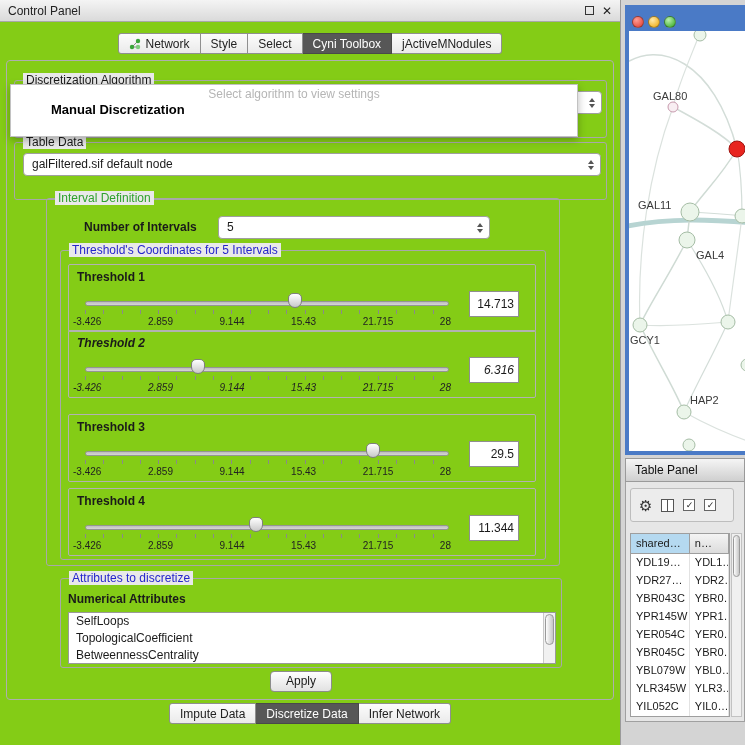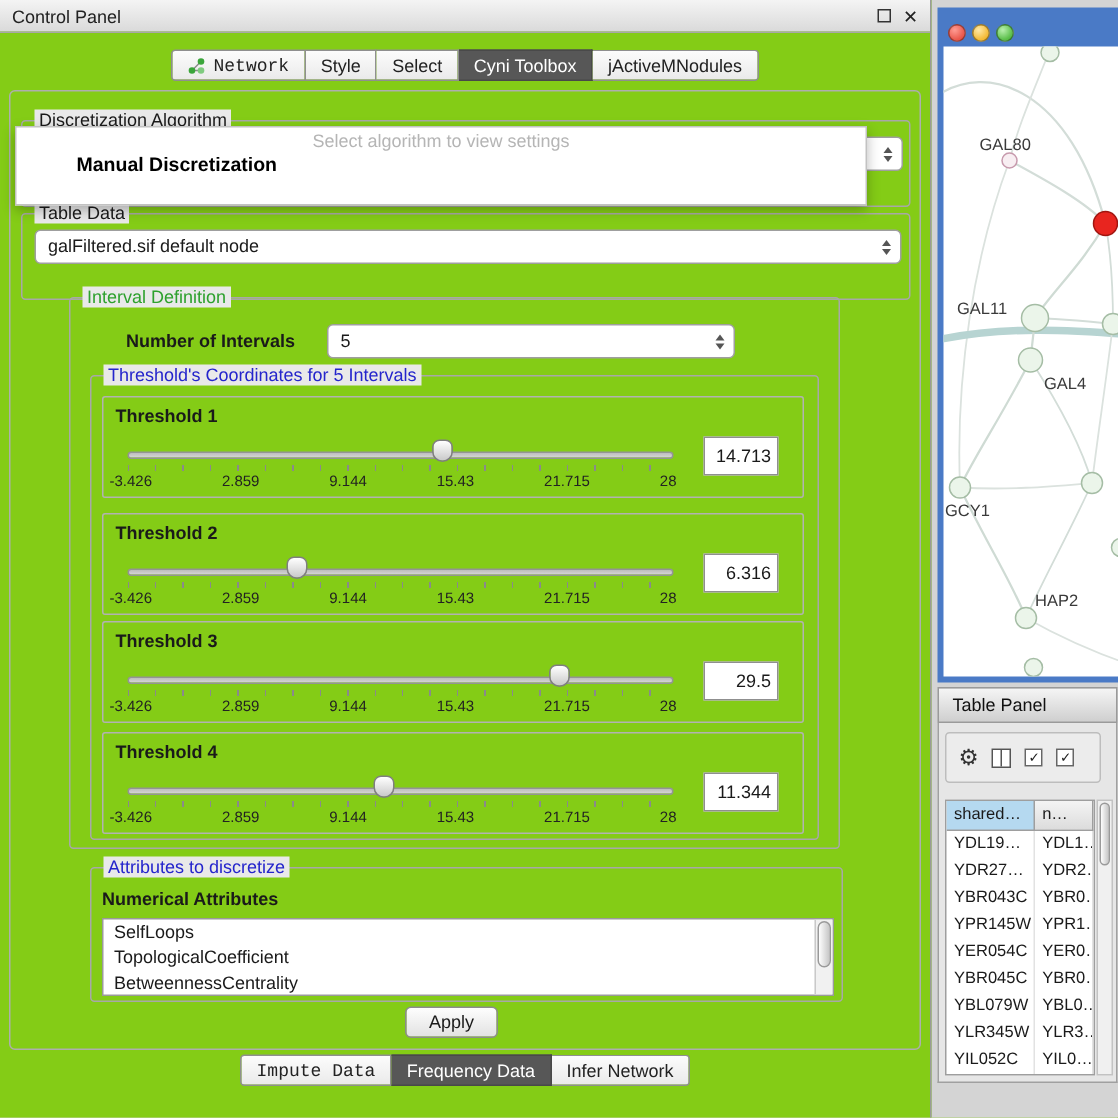--- a/index.html
+++ b/index.html
@@ -16,21 +16,21 @@
   .titlebar .t { font-size:12px; color:#222; }
   .tb-icons { margin-left:auto; display:flex; align-items:center; gap:8px; }
   .float-ic { width:9px; height:9px; border:1.5px solid #333; display:inline-block; }
   .close-ic { font-size:12px; font-weight:bold; color:#222; line-height:10px; }
 
   .tabbar { position:absolute; left:0; right:0; display:flex; justify-content:center; }
   .tabbar.top { top:33px; } .tabbar.bottom { top:703px; }
   .tab { border:1px solid #8f8f8f; border-left:none; padding:3px 10px; font-size:12px;
         background:linear-gradient(#fcfcfc,#eaeaea); color:#222; display:flex; gap:5px;
         align-items:center; height:21px; white-space:nowrap; cursor:default; }
-  .tab:first-child { border-left:1px solid #8f8f8f; border-radius:3px 0 0 3px;font-family:Liberation Mono, monospace; }
+  .tab:first-child { border-left:1px solid #8f8f8f; border-radius:3px 0 0 3px; }
   .tab:last-child { border-radius:0 3px 3px 0; }
   .tab.sel { background:#575757; color:#fff; border-color:#494949; }
 
   .inner-frame { position:absolute; left:6px; top:60px; width:608px; height:640px;
         border:1px solid #aeaeae; border-radius:4px; }
 
   .group { position:absolute; border:1px solid #a8a8a8; border-radius:3px; }
   .group-title { position:absolute; top:-8px; left:8px; background:#e9e9e9; padding:0 3px;
         font-size:12px; line-height:14px; }
   .gt-green { color:#2ea12e; } .gt-blue { color:#2525cc; }
@@ -210,21 +210,21 @@
         <span>-3.426</span>
         <span>2.859</span>
         <span>9.144</span>
         <span>15.43</span>
         <span>21.715</span>
         <span>28</span>
       </div>
     <div class="thr-value">14.713</div>
   </div>
 
-  <div class="thr-panel" style="top:342px;">
+  <div class="thr-panel" style="top:330px;font-style:italic;">
     <span class="thr-label">Threshold 2</span>
     <div class="slider">
       <div class="track"></div>
       <div class="thumb" style="left: calc(31% - 7px);"></div>
     </div>
     <div class="ticks"></div>
     <div class="scale">
         <span>-3.426</span>
         <span>2.859</span>
         <span>9.144</span>
@@ -286,21 +286,21 @@
     </div>
   </div>
 
   <div class="apply-btn">Apply</div>
 
   <div class="tabbar bottom">
     <div class="tab">
       <span>Impute Data</span>
     </div>
     <div class="tab sel">
-      <span>Frequency Data</span>
+      <span>Discretize Data</span>
     </div>
     <div class="tab">
       <span>Infer Network</span>
     </div>
   </div>
 </div>
 
 <div class="net-win">
   <div class="lights">
     <span class="light l-red"></span>

